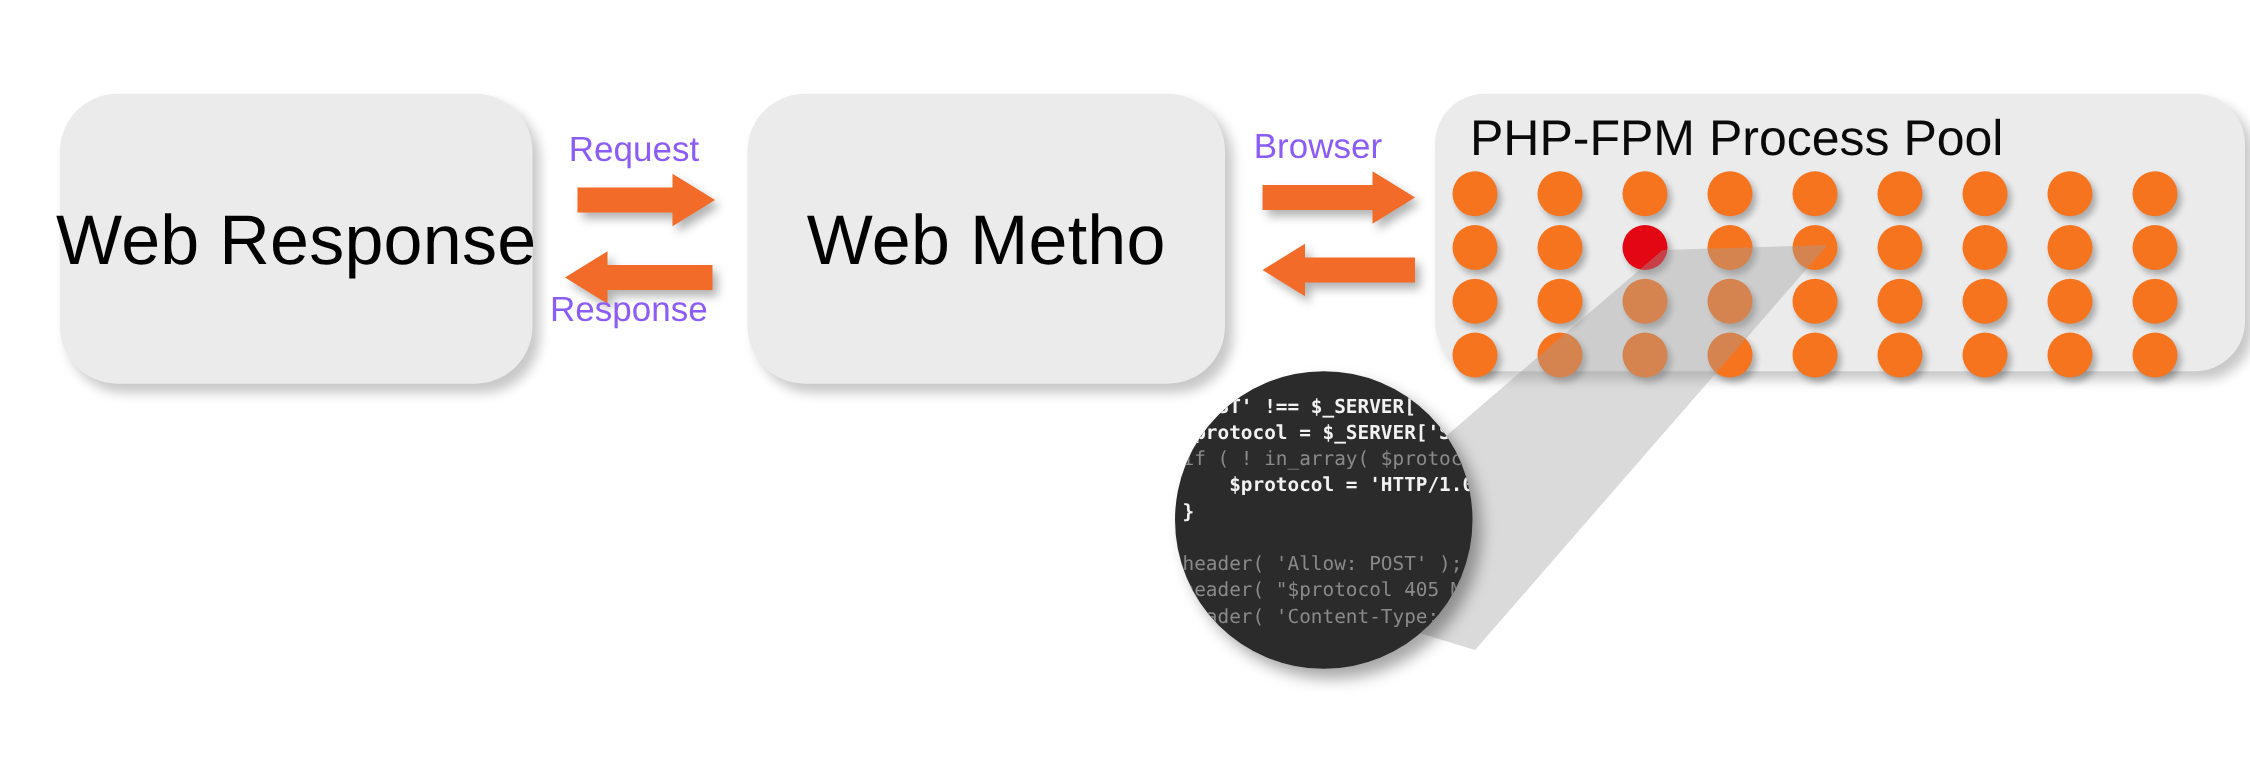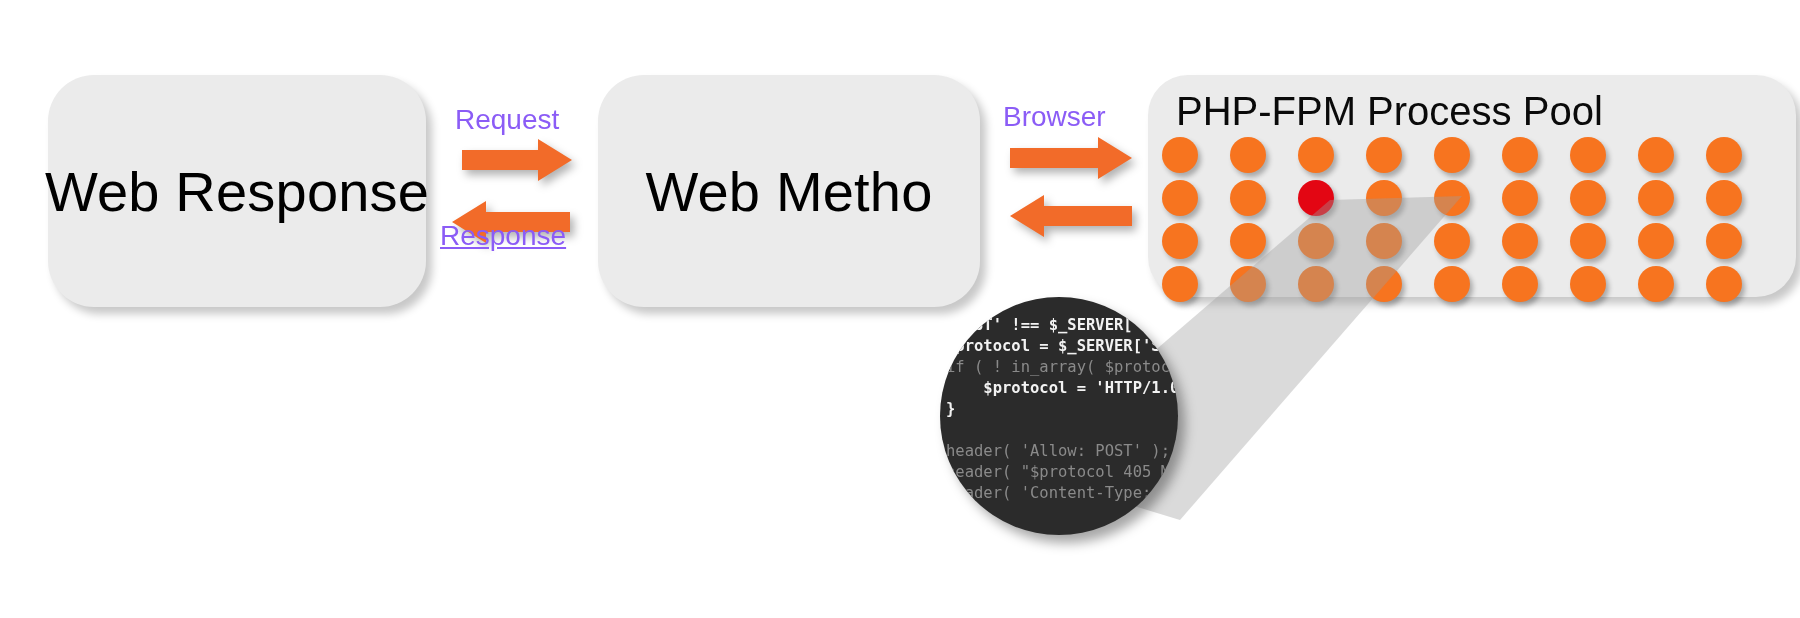--- a/index.html
+++ b/index.html
@@ -36,21 +36,21 @@
   .arrow.right .shaft{left:0;right:30px;}
   .arrow.right .head{right:0;border-left:34px solid #F26B29;}
   .arrow.left  .shaft{right:0;left:30px;}
   .arrow.left  .head{left:0;border-right:34px solid #F26B29;}
 
   .edge-label{position:absolute;font-size:28px;color:#8b5cf6;white-space:nowrap;}
 
   #arrow-request {left:462px; top:150px; width:110px;}
   #arrow-response{left:452px; top:212px; width:118px;}
   #label-request {left:455px; top:104px;}
-  #label-response{left:440px; top:220px;text-decoration:underline;}
+  #label-response{left:440px; top:232px;}
 
   #arrow-fastcgi-out{left:1010px; top:148px; width:122px;}
   #arrow-fastcgi-in {left:1010px; top:206px; width:122px;}
   #label-fastcgi    {left:1003px; top:101px;}
 
   
   #magnifier-cone{position:absolute;left:0;top:0;width:1800px;height:618px;
                   pointer-events:none;}
   #magnifier{position:absolute;left:940px;top:297px;width:238px;height:238px;
              border-radius:50%;background:#2b2b2b;overflow:hidden;

